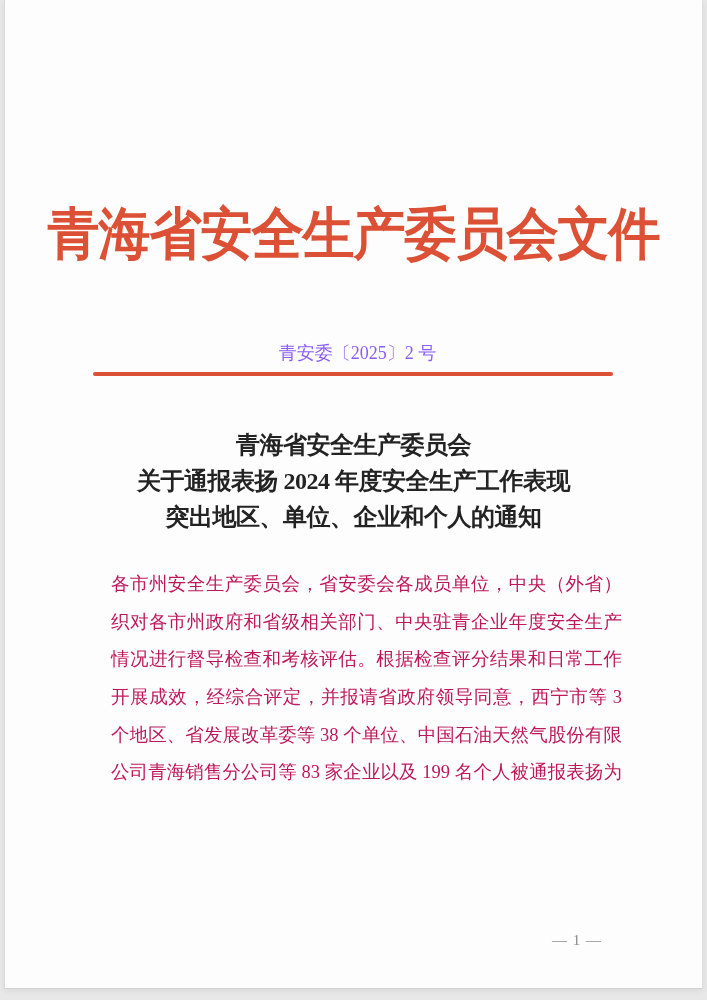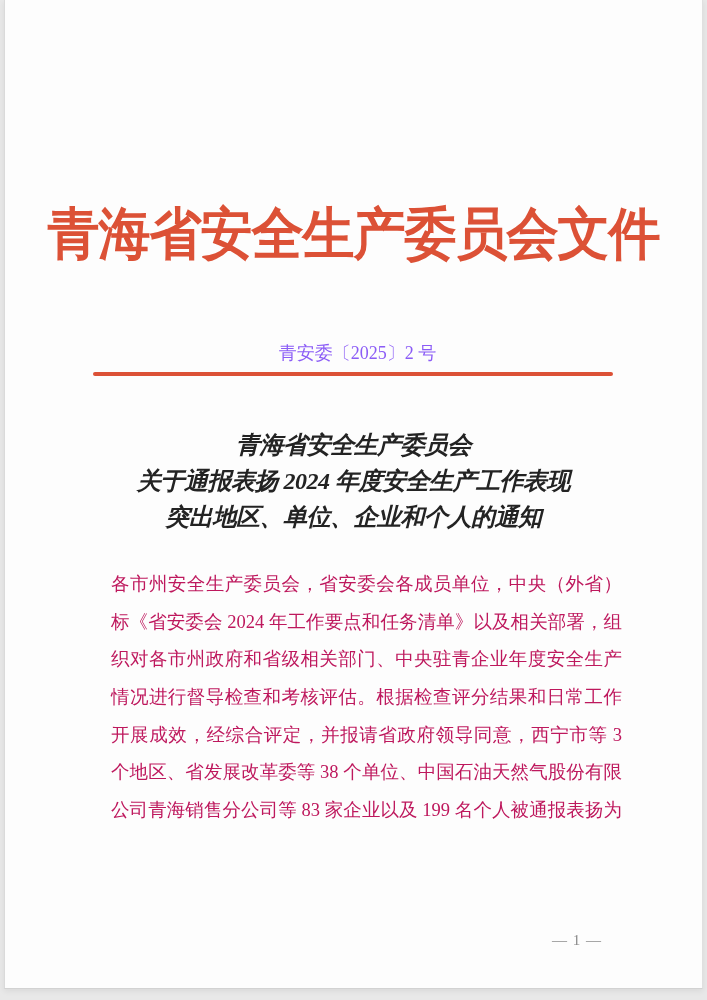--- a/index.html
+++ b/index.html
@@ -72,21 +72,20 @@
     right: 0;
     text-align: center;
     color: #232323;
   }
   .doc-title-line {
     font-size: 24px;
     font-weight: 700;
     line-height: 36px;
     letter-spacing: -0.5px;
     white-space: nowrap;
-    font-style: italic;
   }
   .body-text {
     position: absolute;
     top: 566px;
     left: 106px;
     width: 511px;
     color: #be185d;
   }
   .body-line {
     font-size: 18.5px;
@@ -125,21 +124,20 @@
     <div class="doc-title">
 
     <div class="doc-title-line">青海省安全生产委员会</div>
         <div class="doc-title-line">关于通报表扬 2024 年度安全生产工作表现</div>
         <div class="doc-title-line">突出地区、单位、企业和个人的通知</div>
       </div>
 
     <div class="body-text">
 
     <div class="body-line">各市州安全生产委员会，省安委会各成员单位，中央（外省）</div>
-        <div class="body-line">标《省安委会 2024 年工作要点和任务清单》以及相关部署，组</div>
         <div class="body-line">织对各市州政府和省级相关部门、中央驻青企业年度安全生产</div>
         <div class="body-line">情况进行督导检查和考核评估。根据检查评分结果和日常工作</div>
         <div class="body-line">开展成效，经综合评定，并报请省政府领导同意，西宁市等 3</div>
         <div class="body-line">个地区、省发展改革委等 38 个单位、中国石油天然气股份有限</div>
         <div class="body-line">公司青海销售分公司等 83 家企业以及 199 名个人被通报表扬为</div>
       </div>
 
     <div class="page-number">— 1 —</div>
 
   </div>

